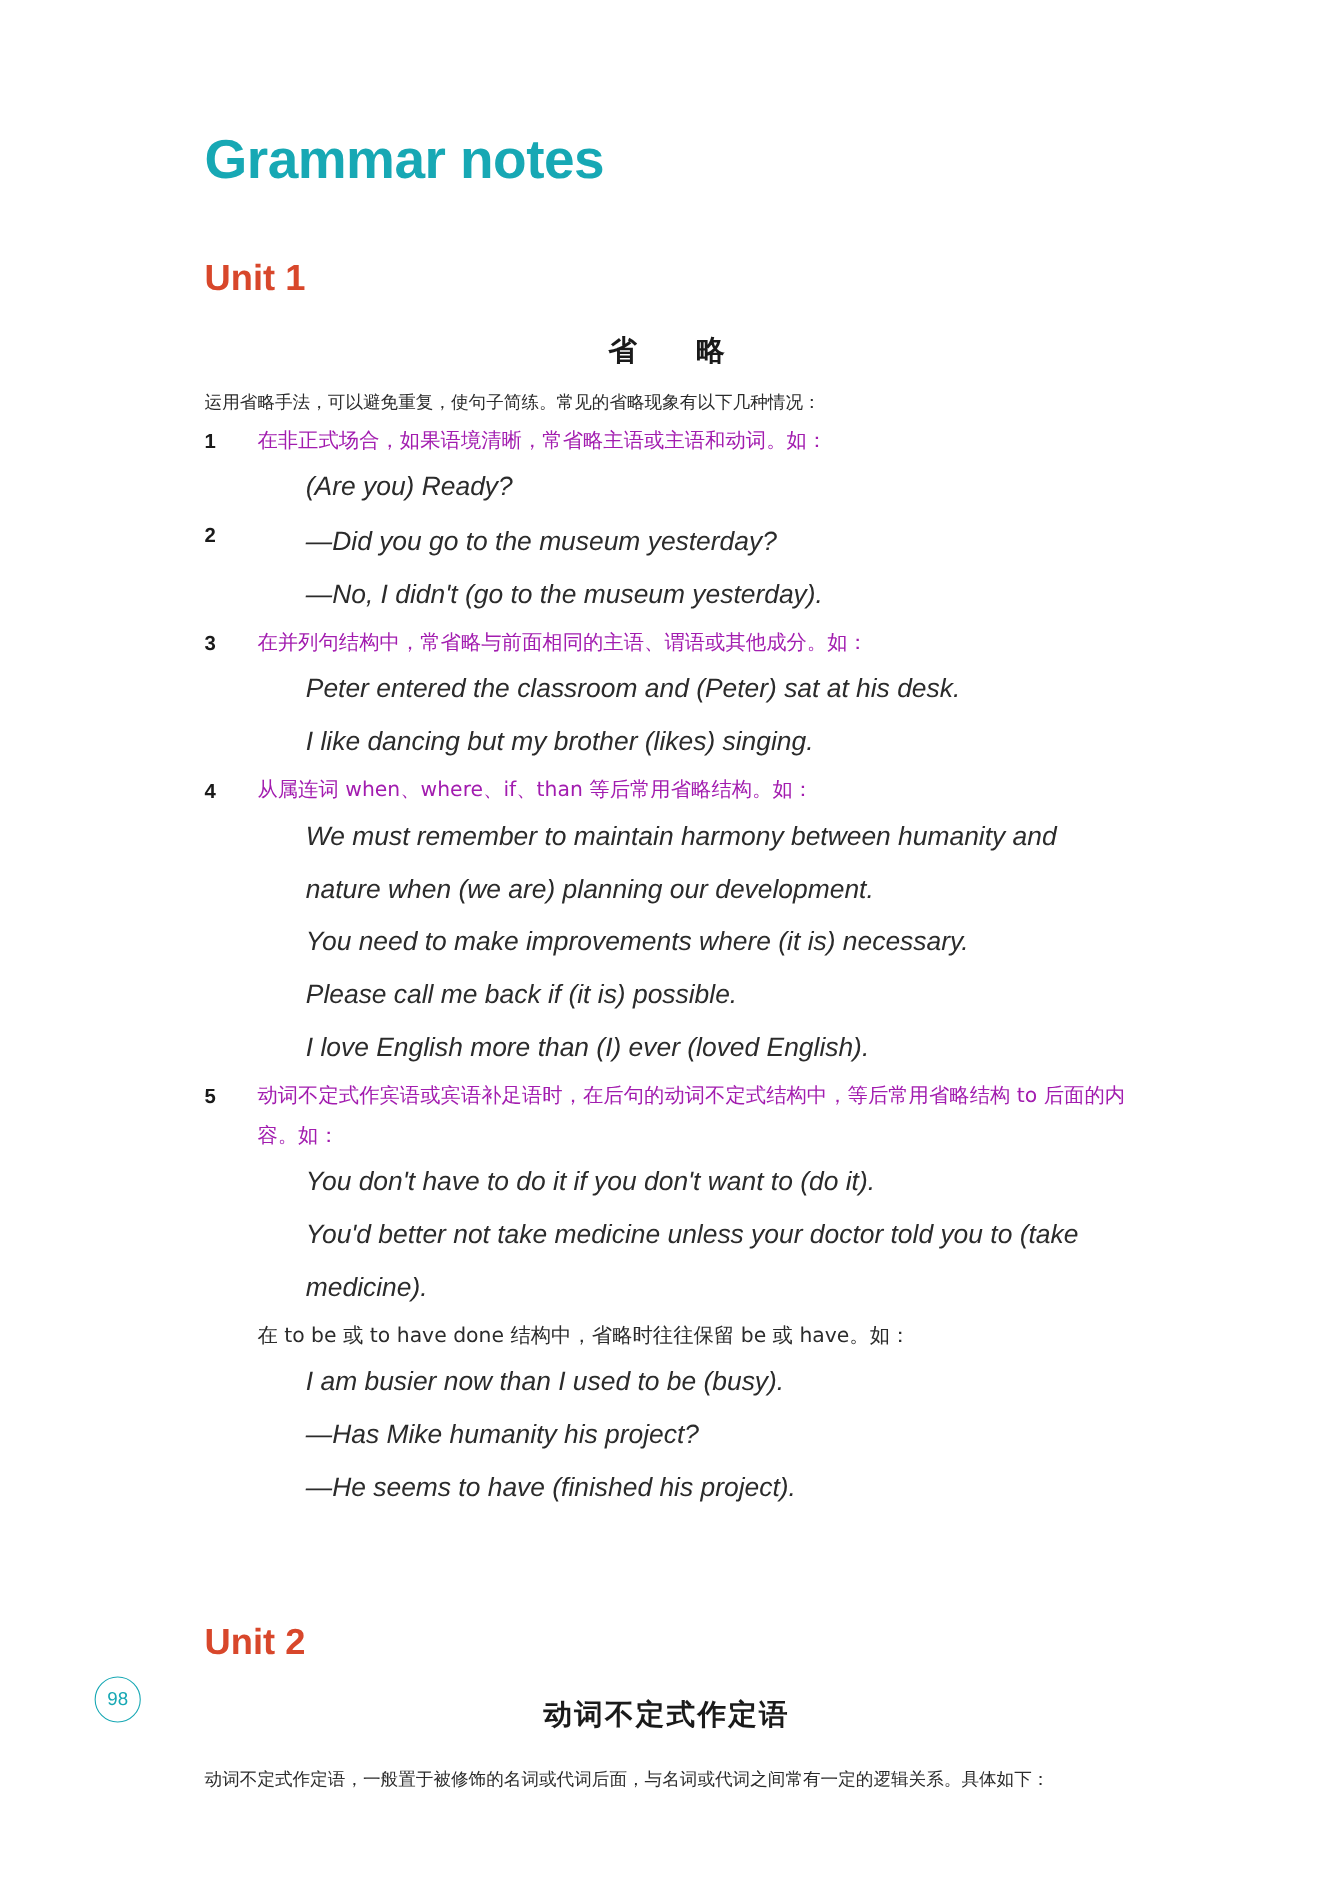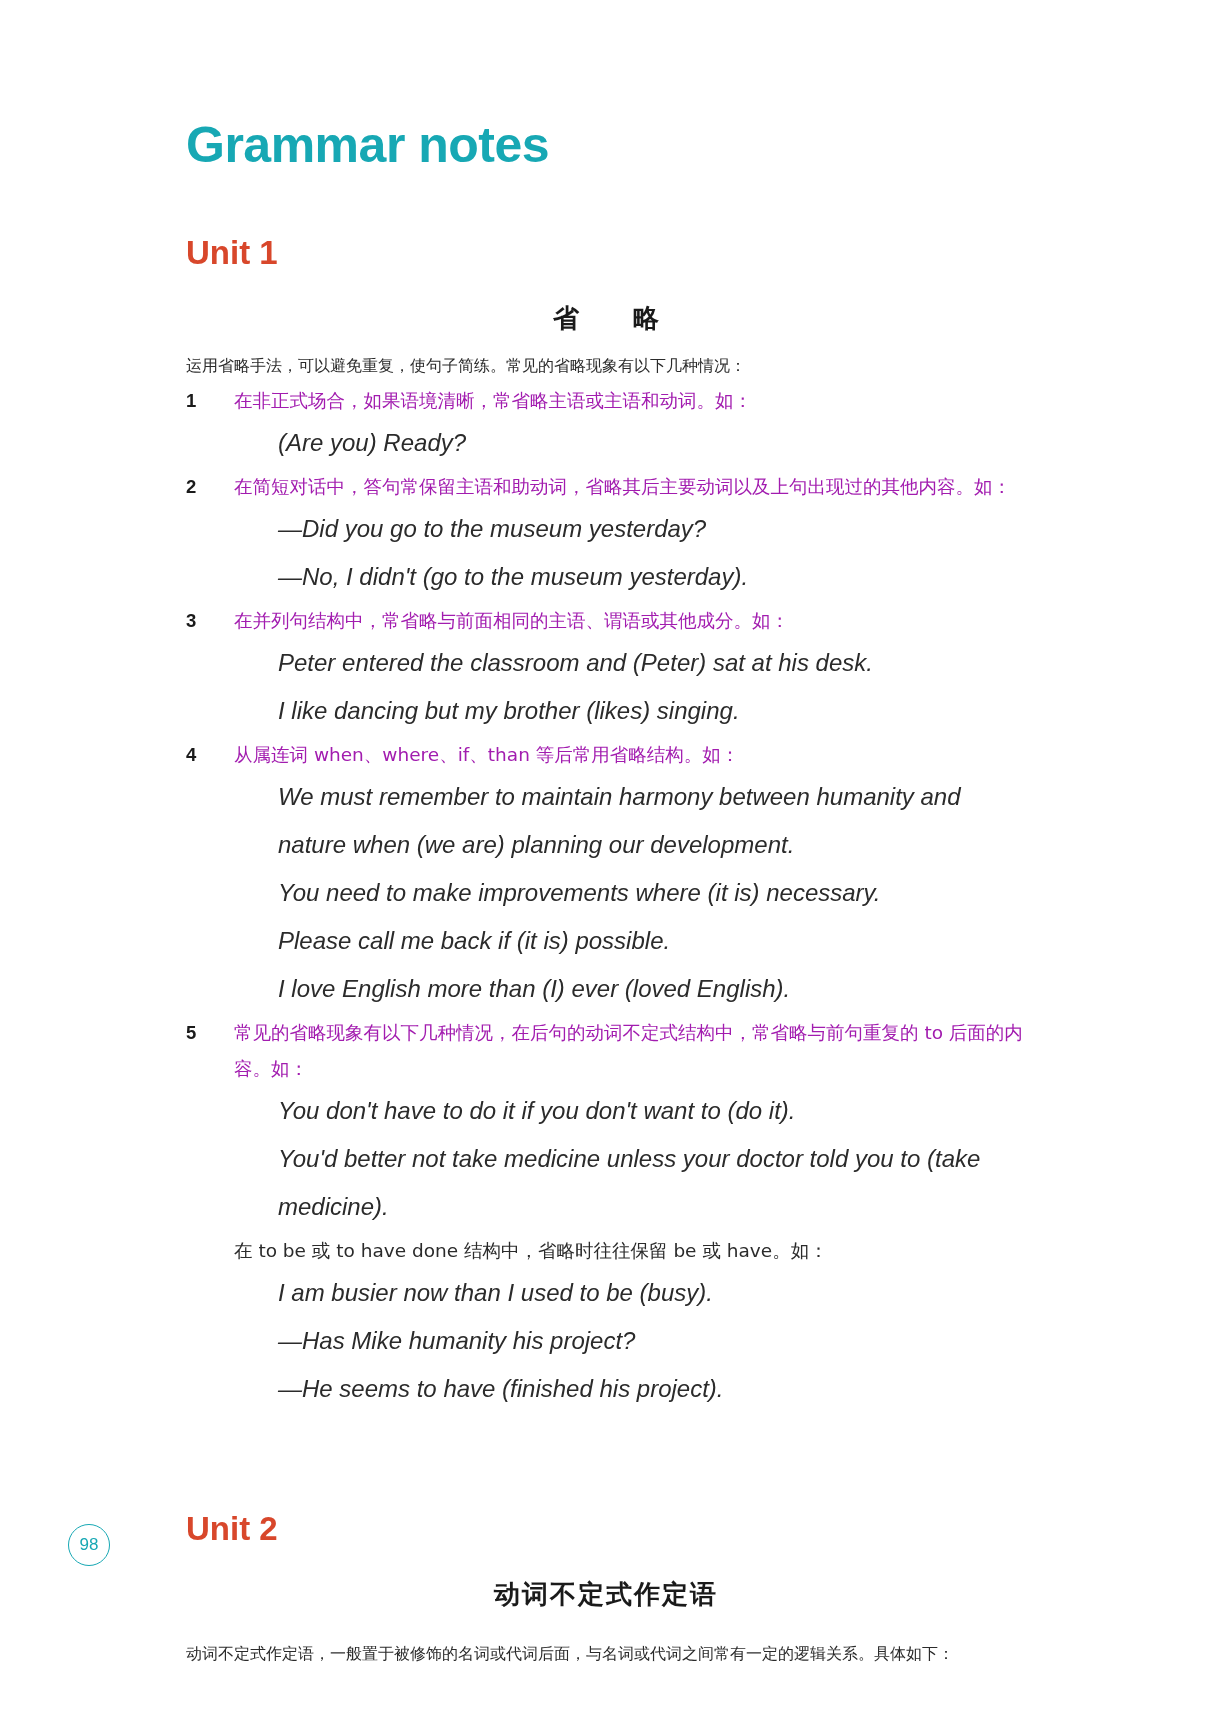--- a/index.html
+++ b/index.html
@@ -98,21 +98,21 @@
     line-height: 1.95;
     color: #2b2b2b;
     font-family: "DejaVu Sans", "Liberation Sans", sans-serif;
     margin-top: 2px;
   }
   .tail-para {
     margin-top: 26px;
   }
   .page-number {
     position: absolute;
-    left: 68px;
+    left: 86px;
     top: 1524px;
     width: 40px;
     height: 40px;
     border: 1.6px solid #17a8b4;
     border-radius: 50%;
     color: #17a8b4;
     font-size: 17px;
     display: flex;
     align-items: center;
     justify-content: center;
@@ -137,21 +137,20 @@
       <div class="item-num">1</div>
       <div class="item-body">
         <div class="item-text">在非正式场合，如果语境清晰，常省略主语或主语和动词。如：</div>
         <div class="example">(Are you) Ready?</div>
       </div>
     </div>
 
     <div class="item">
       <div class="item-num">2</div>
       <div class="item-body">
-        <div class="item-text">在简短对话中，答句常保留主语和助动词，省略其后主要动词以及上句出现过的其他内容。如：</div>
         <div class="example">—Did you go to the museum yesterday?</div>
         <div class="example">—No, I didn't (go to the museum yesterday).</div>
       </div>
     </div>
 
     <div class="item">
       <div class="item-num">3</div>
       <div class="item-body">
         <div class="item-text">在并列句结构中，常省略与前面相同的主语、谓语或其他成分。如：</div>
         <div class="example">Peter entered the classroom and (Peter) sat at his desk.</div>
@@ -166,21 +165,21 @@
         <div class="example">We must remember to maintain harmony between humanity and nature when (we are) planning our development.</div>
         <div class="example">You need to make improvements where (it is) necessary.</div>
         <div class="example">Please call me back if (it is) possible.</div>
         <div class="example">I love English more than (I) ever (loved English).</div>
       </div>
     </div>
 
     <div class="item">
       <div class="item-num">5</div>
       <div class="item-body">
-        <div class="item-text">常见的省略现象有以下几种情况，在后句的动词不定式结构中，常省略与前句重复的 to 后面的内容。如：</div>
+        <div class="item-text">动词不定式作宾语或宾语补足语时，在后句的动词不定式结构中，等后常用省略结构 to 后面的内容。如：</div>
         <div class="example">You don't have to do it if you don't want to (do it).</div>
         <div class="example">You'd better not take medicine unless your doctor told you to (take medicine).</div>
         <div class="subnote">在 to be 或 to have done 结构中，省略时往往保留 be 或 have。如：</div>
         <div class="example">I am busier now than I used to be (busy).</div>
         <div class="example">—Has Mike humanity his project?</div>
         <div class="example">—He seems to have (finished his project).</div>
       </div>
     </div>
 
     <h2 class="unit-heading unit2">Unit 2</h2>

